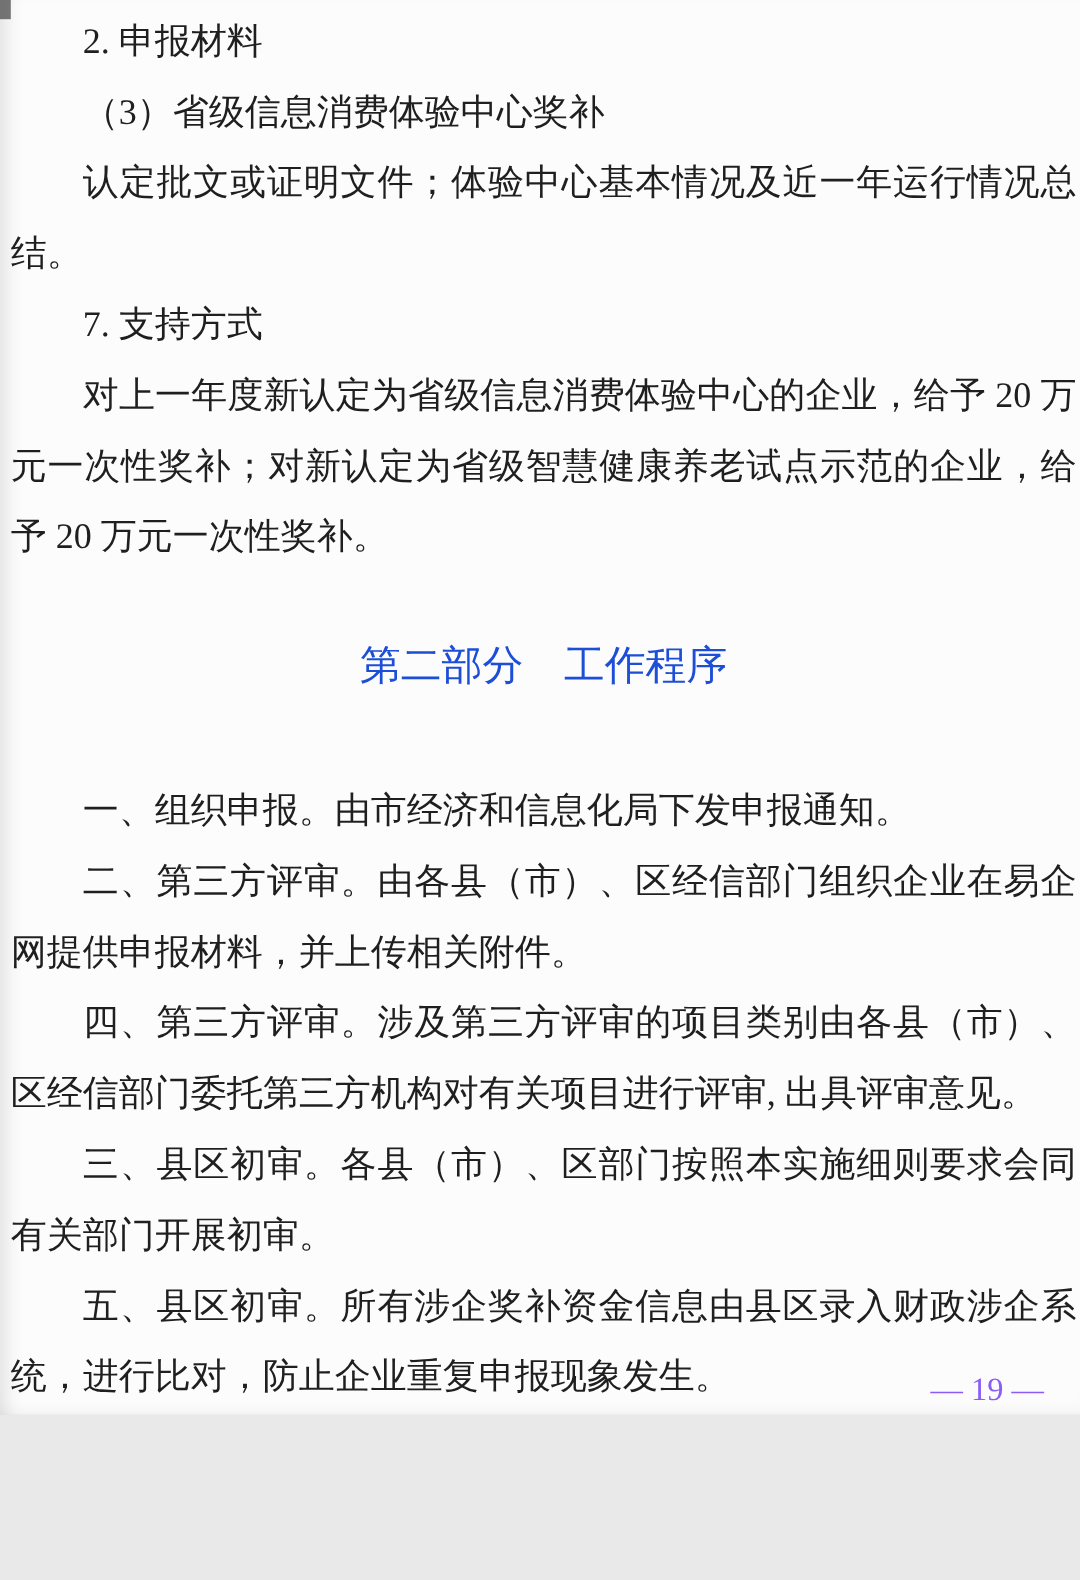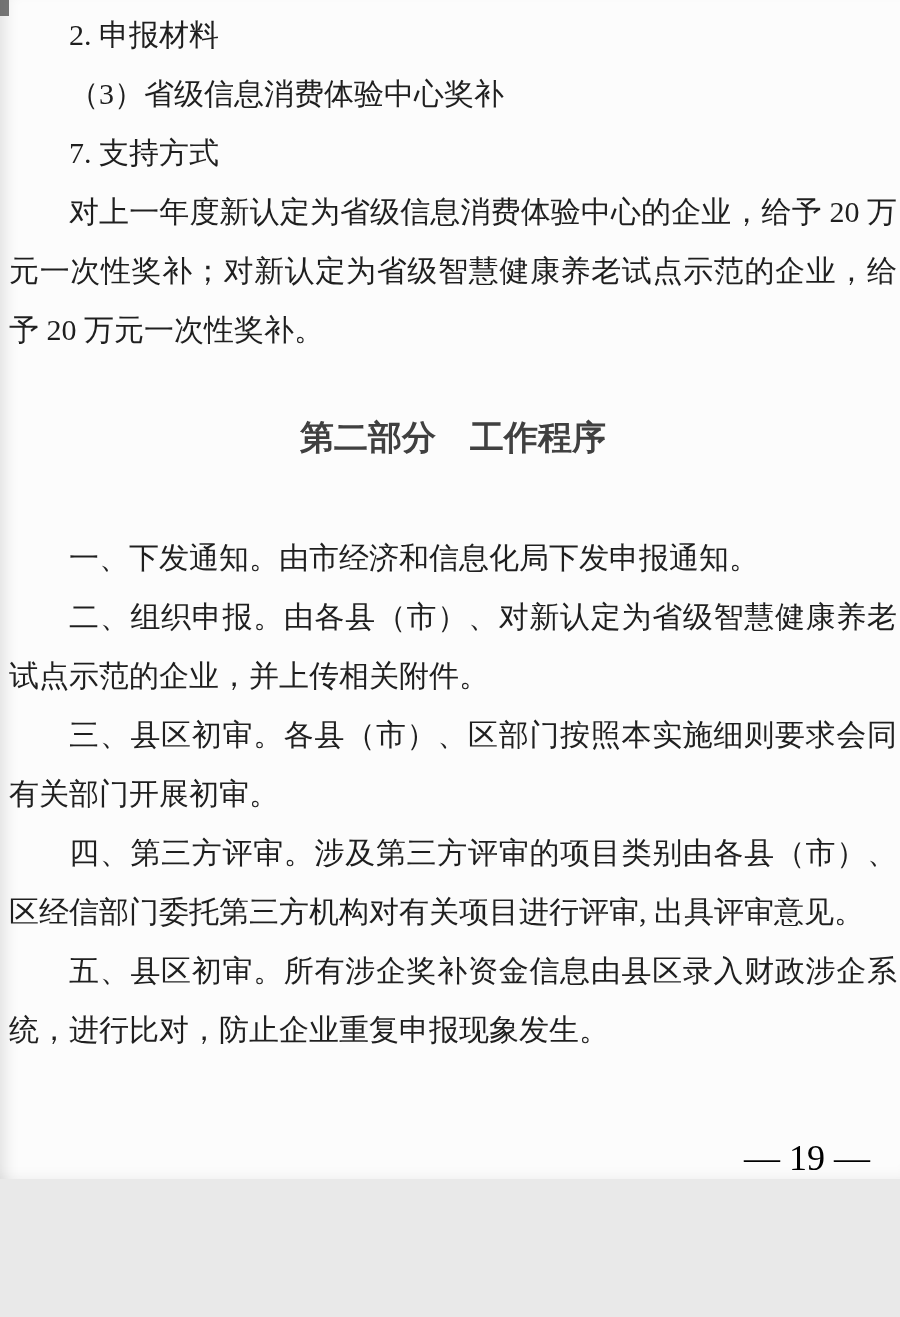--- a/index.html
+++ b/index.html
@@ -34,50 +34,51 @@
   }
   .para {
     margin: 0;
     text-indent: 2em;
     text-align: justify;
     word-break: normal;
   }
   .section-heading {
     margin: 55px 0 68px 0;
     font-family: "DejaVu Sans", "Liberation Sans", sans-serif;
-    font-weight: 700;
+    font-weight: 400;
     font-size: 34px;
     line-height: 46px;
     text-align: center;
     text-indent: 0;
-    color: #404040;
+    color: #1d4ed8;
   }
   .page-number {
     position: absolute;
     right: 30px;
     bottom: 6px;
-    font-size: 36px;
+    font-size: 27px;
     line-height: 30px;
-    color: #000000;
+    color: #8b5cf6;
     white-space: nowrap;
   }
 </style>
 </head>
 <body>
 
 <div class="page">
   <div class="artifact"></div>
 
   <p class="para">2. 申报材料</p>
   <p class="para">（3）省级信息消费体验中心奖补</p>
+  <p class="para">认定批文或证明文件；体验中心基本情况及近一年运行情况总结。</p>
   <p class="para">7. 支持方式</p>
   <p class="para">对上一年度新认定为省级信息消费体验中心的企业，给予 20 万元一次性奖补；对新认定为省级智慧健康养老试点示范的企业，给予 20 万元一次性奖补。</p>
 
   <h1 class="section-heading">第二部分　工作程序</h1>
 
-  <p class="para">一、下发通知。由市经济和信息化局下发申报通知。</p>
-  <p class="para">二、组织申报。由各县（市）、对新认定为省级智慧健康养老试点示范的企业，并上传相关附件。</p>
+  <p class="para">一、组织申报。由市经济和信息化局下发申报通知。</p>
+  <p class="para">二、第三方评审。由各县（市）、区经信部门组织企业在易企网提供申报材料，并上传相关附件。</p>
+  <p class="para">四、第三方评审。涉及第三方评审的项目类别由各县（市）、区经信部门委托第三方机构对有关项目进行评审, 出具评审意见。</p>
   <p class="para">三、县区初审。各县（市）、区部门按照本实施细则要求会同有关部门开展初审。</p>
-  <p class="para">四、第三方评审。涉及第三方评审的项目类别由各县（市）、区经信部门委托第三方机构对有关项目进行评审, 出具评审意见。</p>
   <p class="para">五、县区初审。所有涉企奖补资金信息由县区录入财政涉企系统，进行比对，防止企业重复申报现象发生。</p>
 
   <div class="page-number">— 19 —</div>
 </div>
 
 </body></html>

